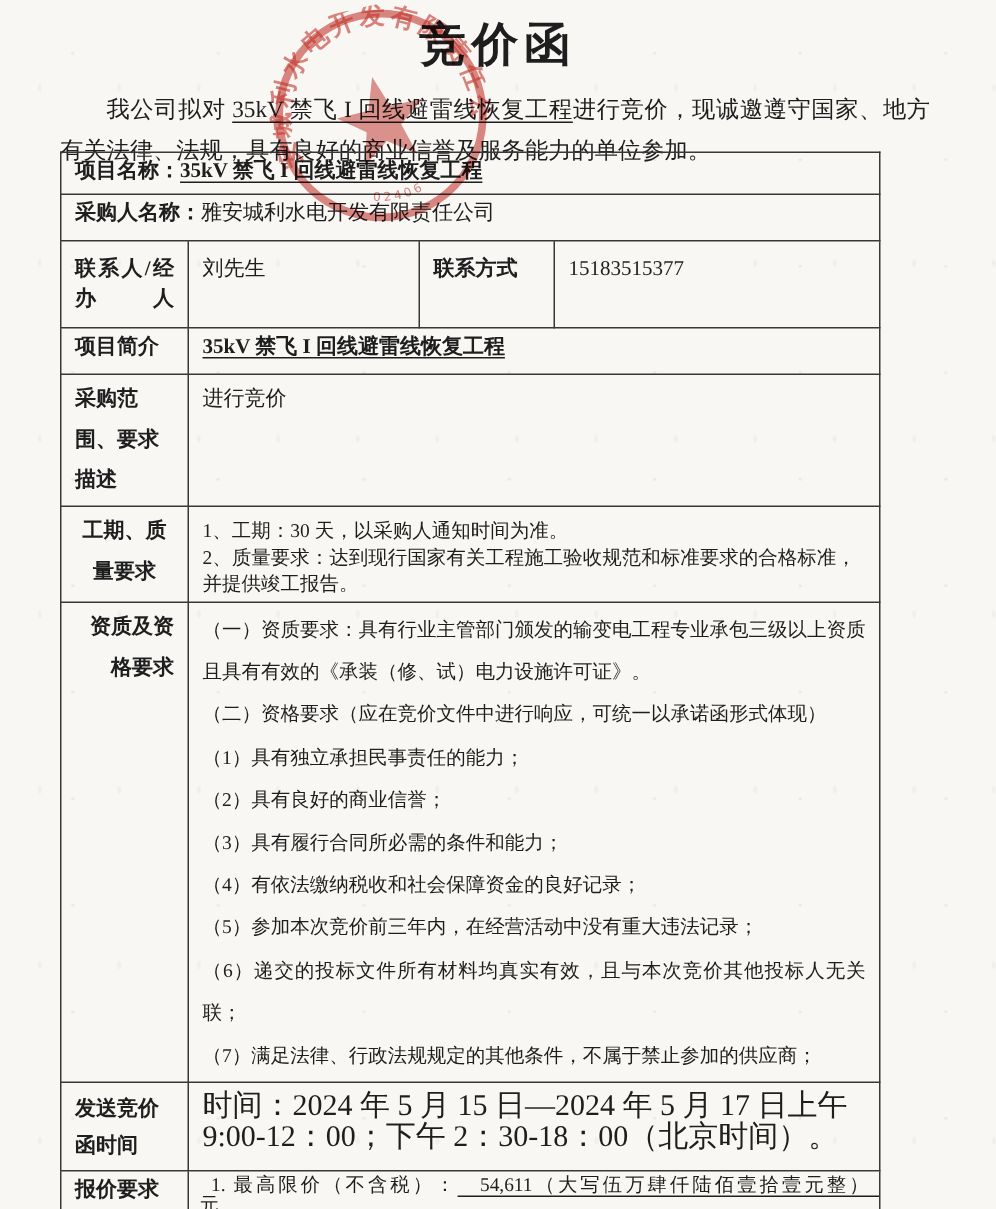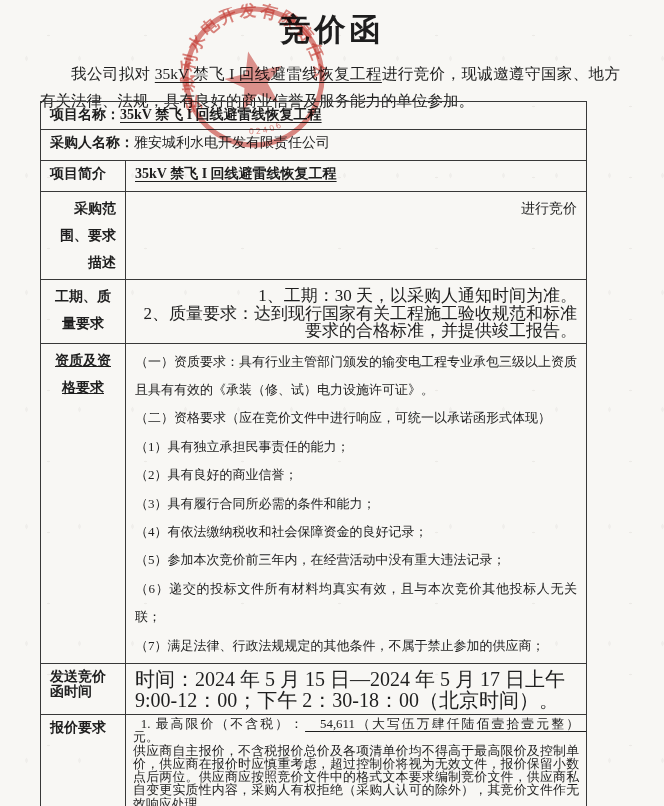--- a/index.html
+++ b/index.html
@@ -50,28 +50,28 @@
   }
   td.lab { font-weight:bold; font-size:14.5px; }
   td.lab2 { line-height:30px; }          
   tr.r3 td { padding-top:9px; }
   td.just { text-align:justify; text-align-last:justify; }
   td.mid { vertical-align:middle; }
   tr.r1 td { height:28px; }
   tr.r2 td { height:31px; }
   tr.r3 td { height:58px; }
   tr.r4 td { height:31px; }
-  tr.r5 td { height:50px; line-height:27px;text-align:right; }
-  tr.r6 td.cont { height:62px; font-size:17px; line-height:17.5px; padding-top:7px;text-align:right; }
+  tr.r5 td { height:50px; line-height:27px; }
+  tr.r6 td.cont { height:62px; font-size:13px; line-height:17.5px; padding-top:7px; }
   tr.r6 td.lab  { line-height:27px; text-align:center; }
   tr.r7 td.cont { height:280px; font-size:13px; line-height:28.4px; padding-top:4px; text-align:justify; }
-  tr.r7 td.lab  { line-height:27px; text-align:center;text-decoration:underline; }
+  tr.r7 td.lab  { line-height:27px; text-align:right; }
   tr.r8 td { height:46px; }
   tr.r8 td.cont { font-size:20px; line-height:21px; padding-top:5px; }
-  tr.r8 td.lab  { line-height:15px; padding-top:5px; }
+  tr.r8 td.lab  { line-height:25px; padding-top:5px; }
   tr.r9 td { height:106px; }
   tr.r9 td.cont { font-size:12.9px; line-height:13.3px; padding:3px 7px; text-align:justify; }
   .ind { text-indent:0.6em; }
 
   
   .seal {
     position:absolute;
     left:181px; top:4px;
     width:146px; height:146px;
     transform:rotate(-13deg);
@@ -121,20 +121,26 @@
 
   <tbody>
       <tr class="r1">
     <td colspan="4"><span class="b">项目名称：</span><span class="b u">35kV 禁飞 I 回线避雷线恢复工程</span></td>
   </tr>
 
   <tr class="r2">
     <td colspan="4"><span class="b">采购人名称：</span><span>雅安城利水电开发有限责任公司</span></td>
   </tr>
 
+  <tr class="r3">
+    <td class="lab lab2 just">联系人/经办人</td>
+    <td>刘先生</td>
+    <td class="lab">联系方式</td>
+    <td>15183515377</td>
+  </tr>
 
   <tr class="r4">
     <td class="lab">项目简介</td>
     <td colspan="3"><span class="b u">35kV 禁飞 I 回线避雷线恢复工程</span></td>
   </tr>
 
   <tr class="r5">
     <td class="lab lab2">采购范围、要求描述</td>
     <td colspan="3">进行竞价</td>
   </tr>

